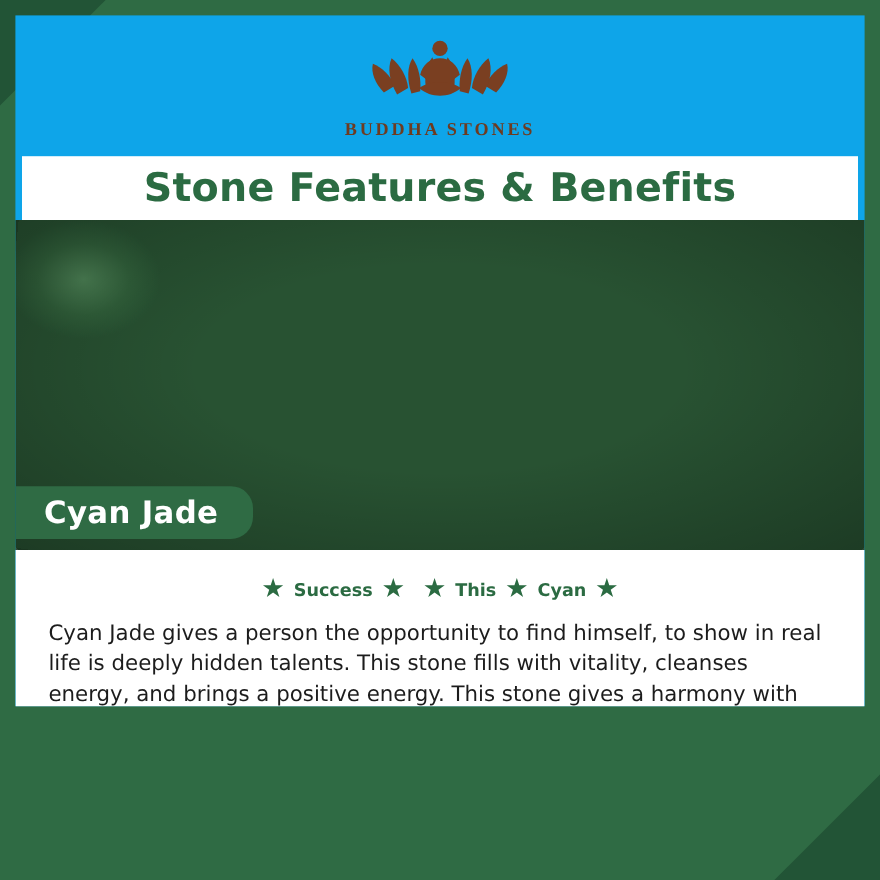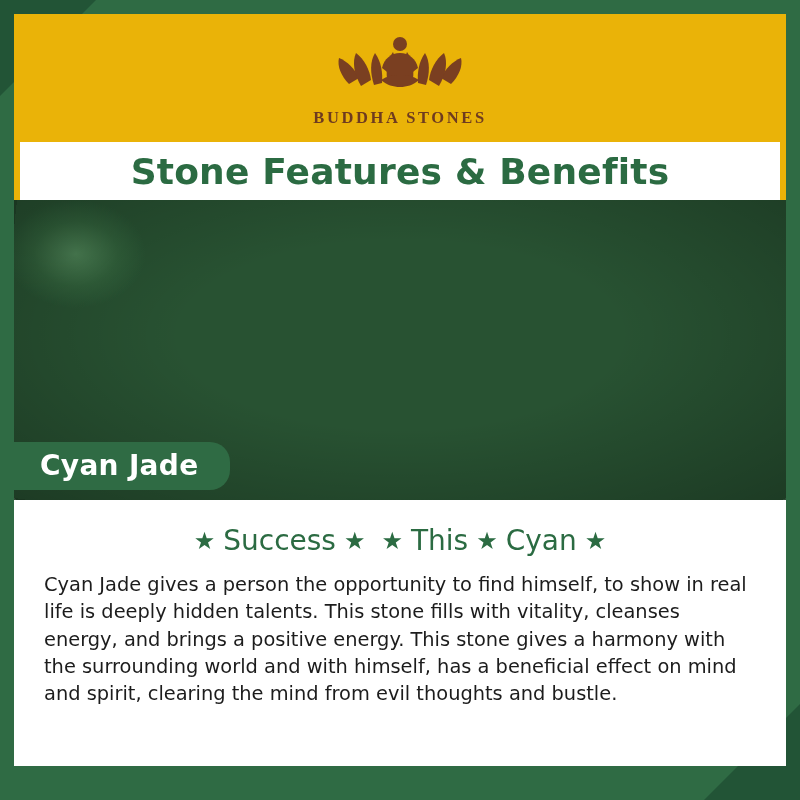--- a/index.html
+++ b/index.html
@@ -38,22 +38,22 @@
     bottom: 0; right: 0;
     border-bottom: 96px solid #225436;
     border-left: 96px solid transparent;
   }
 
   .inner {
     position: absolute;
     left: 14px;
     top: 14px;
     width: 772px;
-    height: 752px;
-    background: #eab308;
+    height: 628px;
+    background: #0ea5e9;
     z-index: 2;
     overflow: hidden;
   }
 
   
   .logo-block {
     height: 128px;
     display: flex;
     flex-direction: column;
     align-items: center;
@@ -170,22 +170,22 @@
     margin-bottom: 14px;
   }
   .benefits .star {
     color: #2b6b42;
     font-size: 24px;
     line-height: 1;
     margin: 0 8px;
   }
   .benefits .benefit {
     font-family: "DejaVu Sans", sans-serif;
-    font-size: 28px;
-    font-weight: normal;
+    font-size: 16px;
+    font-weight: bold;
     color: #2b6b42;
     white-space: nowrap;
   }
   .description {
     font-family: "DejaVu Sans", sans-serif;
     font-size: 19.4px;
     line-height: 1.41;
     color: #1c1c1c;
     text-align: left;
   }

